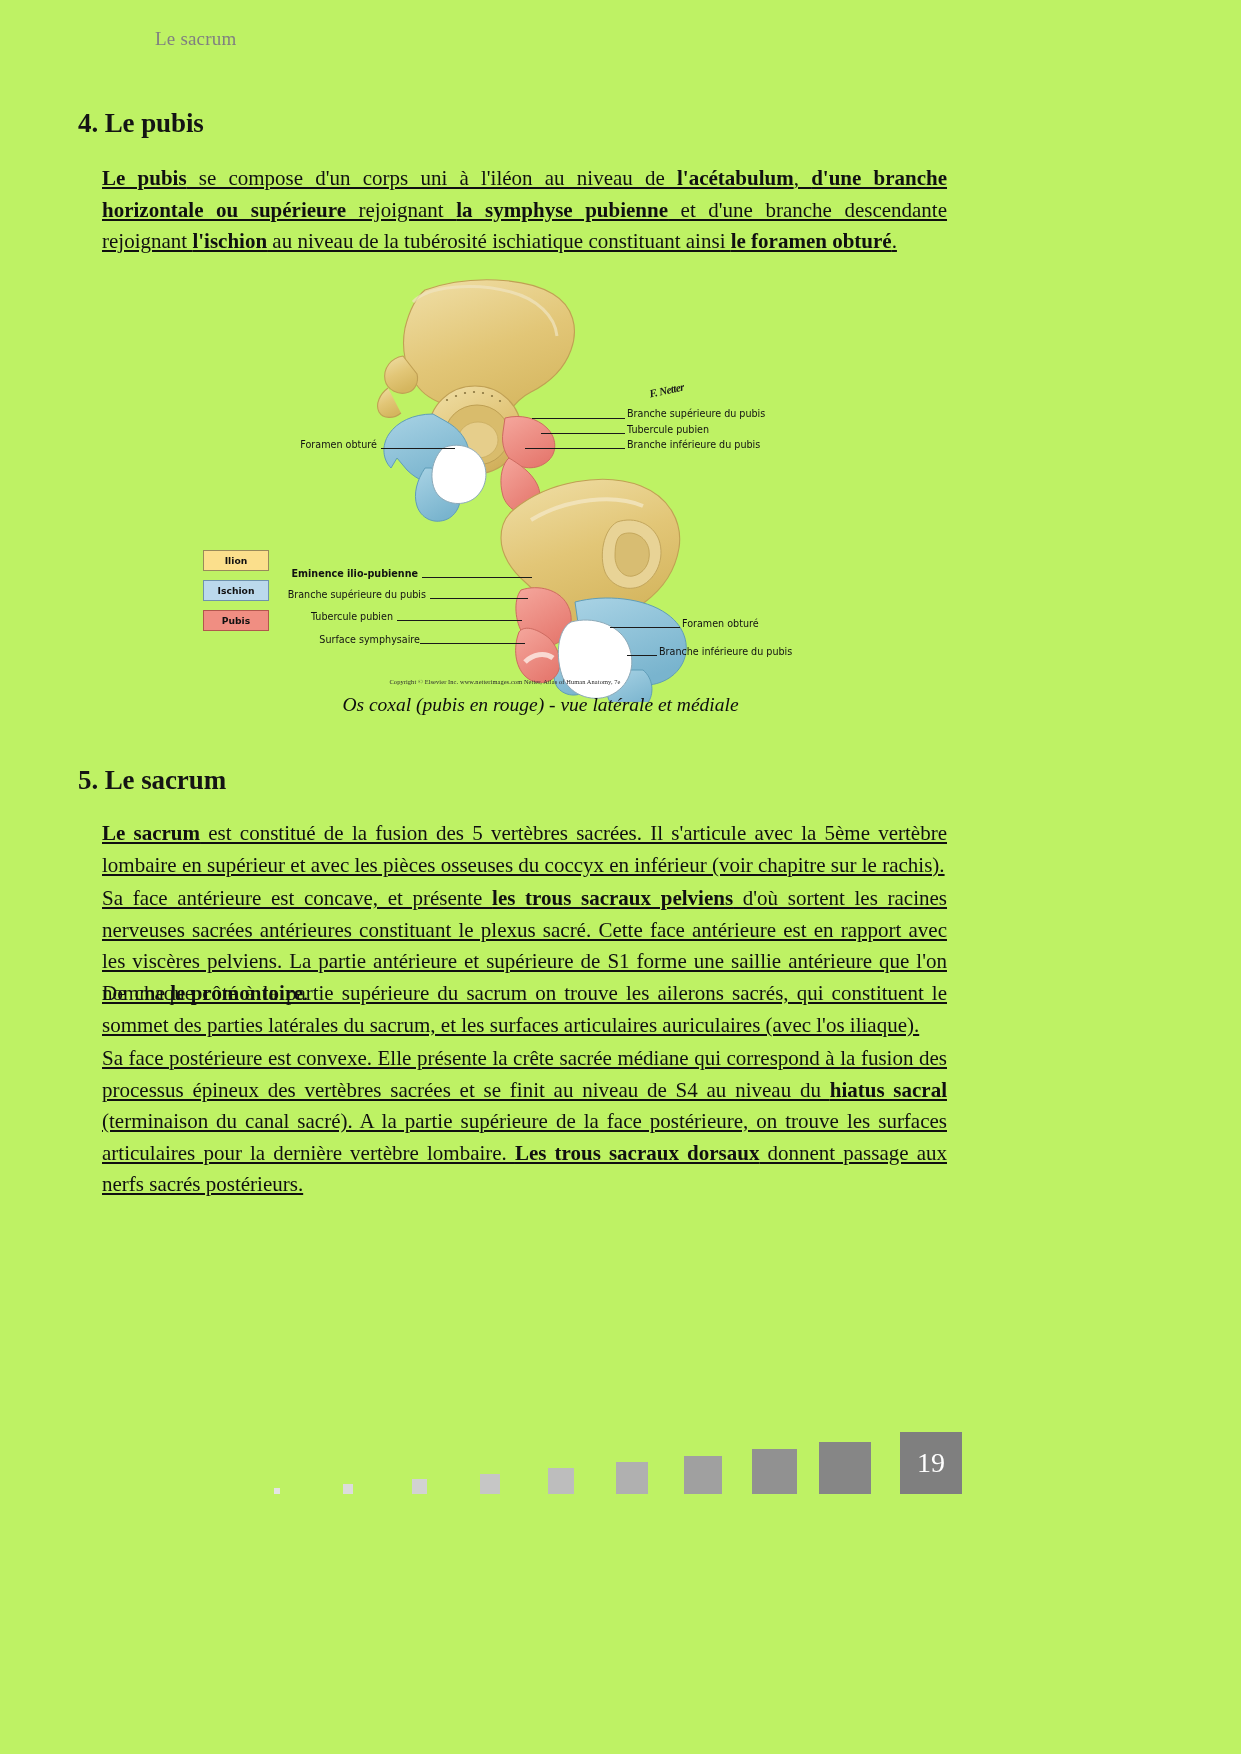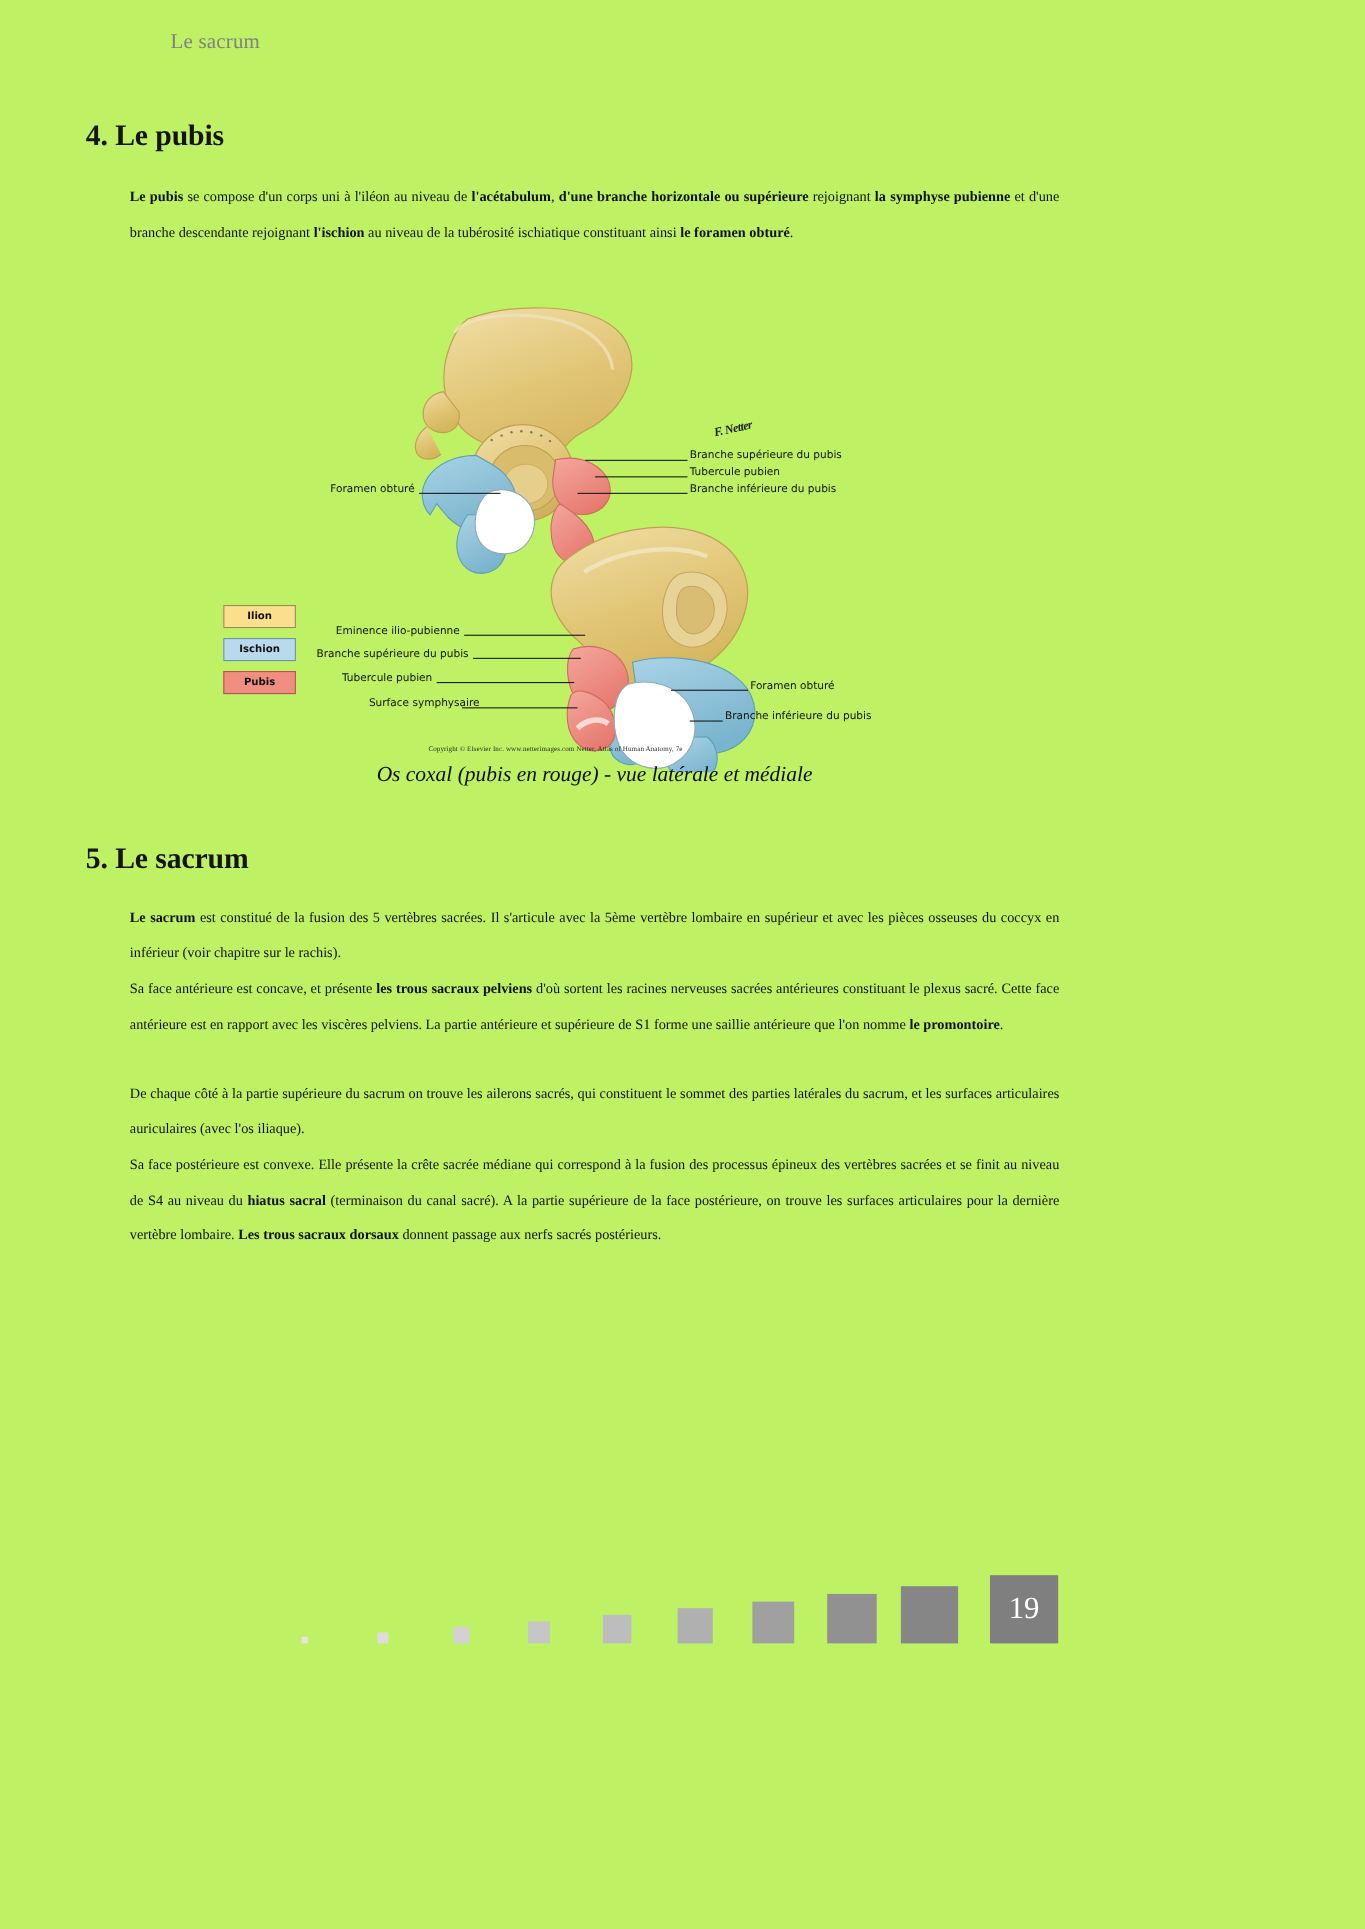--- a/index.html
+++ b/index.html
@@ -41,26 +41,27 @@
     letter-spacing: -0.1px;
     font-family: "Liberation Serif", "DejaVu Serif", serif;
     text-align: center;
   }
   #heading-pubis { top: 108px; }
   #heading-sacrum { top: 765px; }
 
   
   .body-block {
     position: absolute;
-    left: 118px;
+    left: 102px;
     width: 845px;
-    font-size: 13px;
+    font-size: 21px;
     line-height: 31.5px;
     text-align: justify;
     color: #101010;
+    text-decoration: underline;
   }
   .body-block p { margin: 0 0 6px 0; }
   .body-block b { font-weight: bold; }
 
   #para-pubis { top: 163px; }
   #para-sacrum-1 { top: 818px; }
   #para-sacrum-2 { top: 883px; }
   #para-sacrum-3 { top: 978px; }
   #para-sacrum-4 { top: 1043px; }
 
@@ -313,30 +314,30 @@
     <div class="leader" style="left:366px; top:161px; width:84px;"></div>
     <div class="dlabel right" style="left:452px; top:153px;">Tubercule pubien</div>
 
     <div class="leader" style="left:350px; top:176px; width:100px;"></div>
     <div class="dlabel right" style="left:452px; top:168px;">Branche inférieure du pubis</div>
 
     <div class="leader" style="left:206px; top:176px; width:74px;"></div>
     <div class="dlabel left" style="left:202px; top:168px;">Foramen obturé</div>
 
     <div class="leader" style="left:247px; top:305px; width:110px;"></div>
-    <div class="dlabel left" style="left:243px; top:297px;">Eminence ilio-pubienne</div>
+    <div class="dlabel left" style="left:243px; top:297px;font-weight:bold;">Eminence ilio-pubienne</div>
 
     <div class="leader" style="left:255px; top:326px; width:98px;"></div>
     <div class="dlabel left" style="left:251px; top:318px;">Branche supérieure du pubis</div>
 
     <div class="leader" style="left:222px; top:348px; width:125px;"></div>
     <div class="dlabel left" style="left:218px; top:340px;">Tubercule pubien</div>
 
     <div class="leader" style="left:245px; top:371px; width:105px;"></div>
-    <div class="dlabel left" style="left:261px; top:363px;">Surface symphysaire</div>
+    <div class="dlabel left" style="left:245px; top:363px;">Surface symphysaire</div>
 
     <div class="leader" style="left:435px; top:355px; width:70px;"></div>
     <div class="dlabel right" style="left:507px; top:347px;">Foramen obturé</div>
 
     <div class="leader" style="left:452px; top:383px; width:30px;"></div>
     <div class="dlabel right" style="left:484px; top:375px;">Branche inférieure du pubis</div>
 
     <div class="copyright-line">Copyright © Elsevier Inc.  www.netterimages.com Netter, Atlas of Human Anatomy, 7e</div>
   </div>
 

